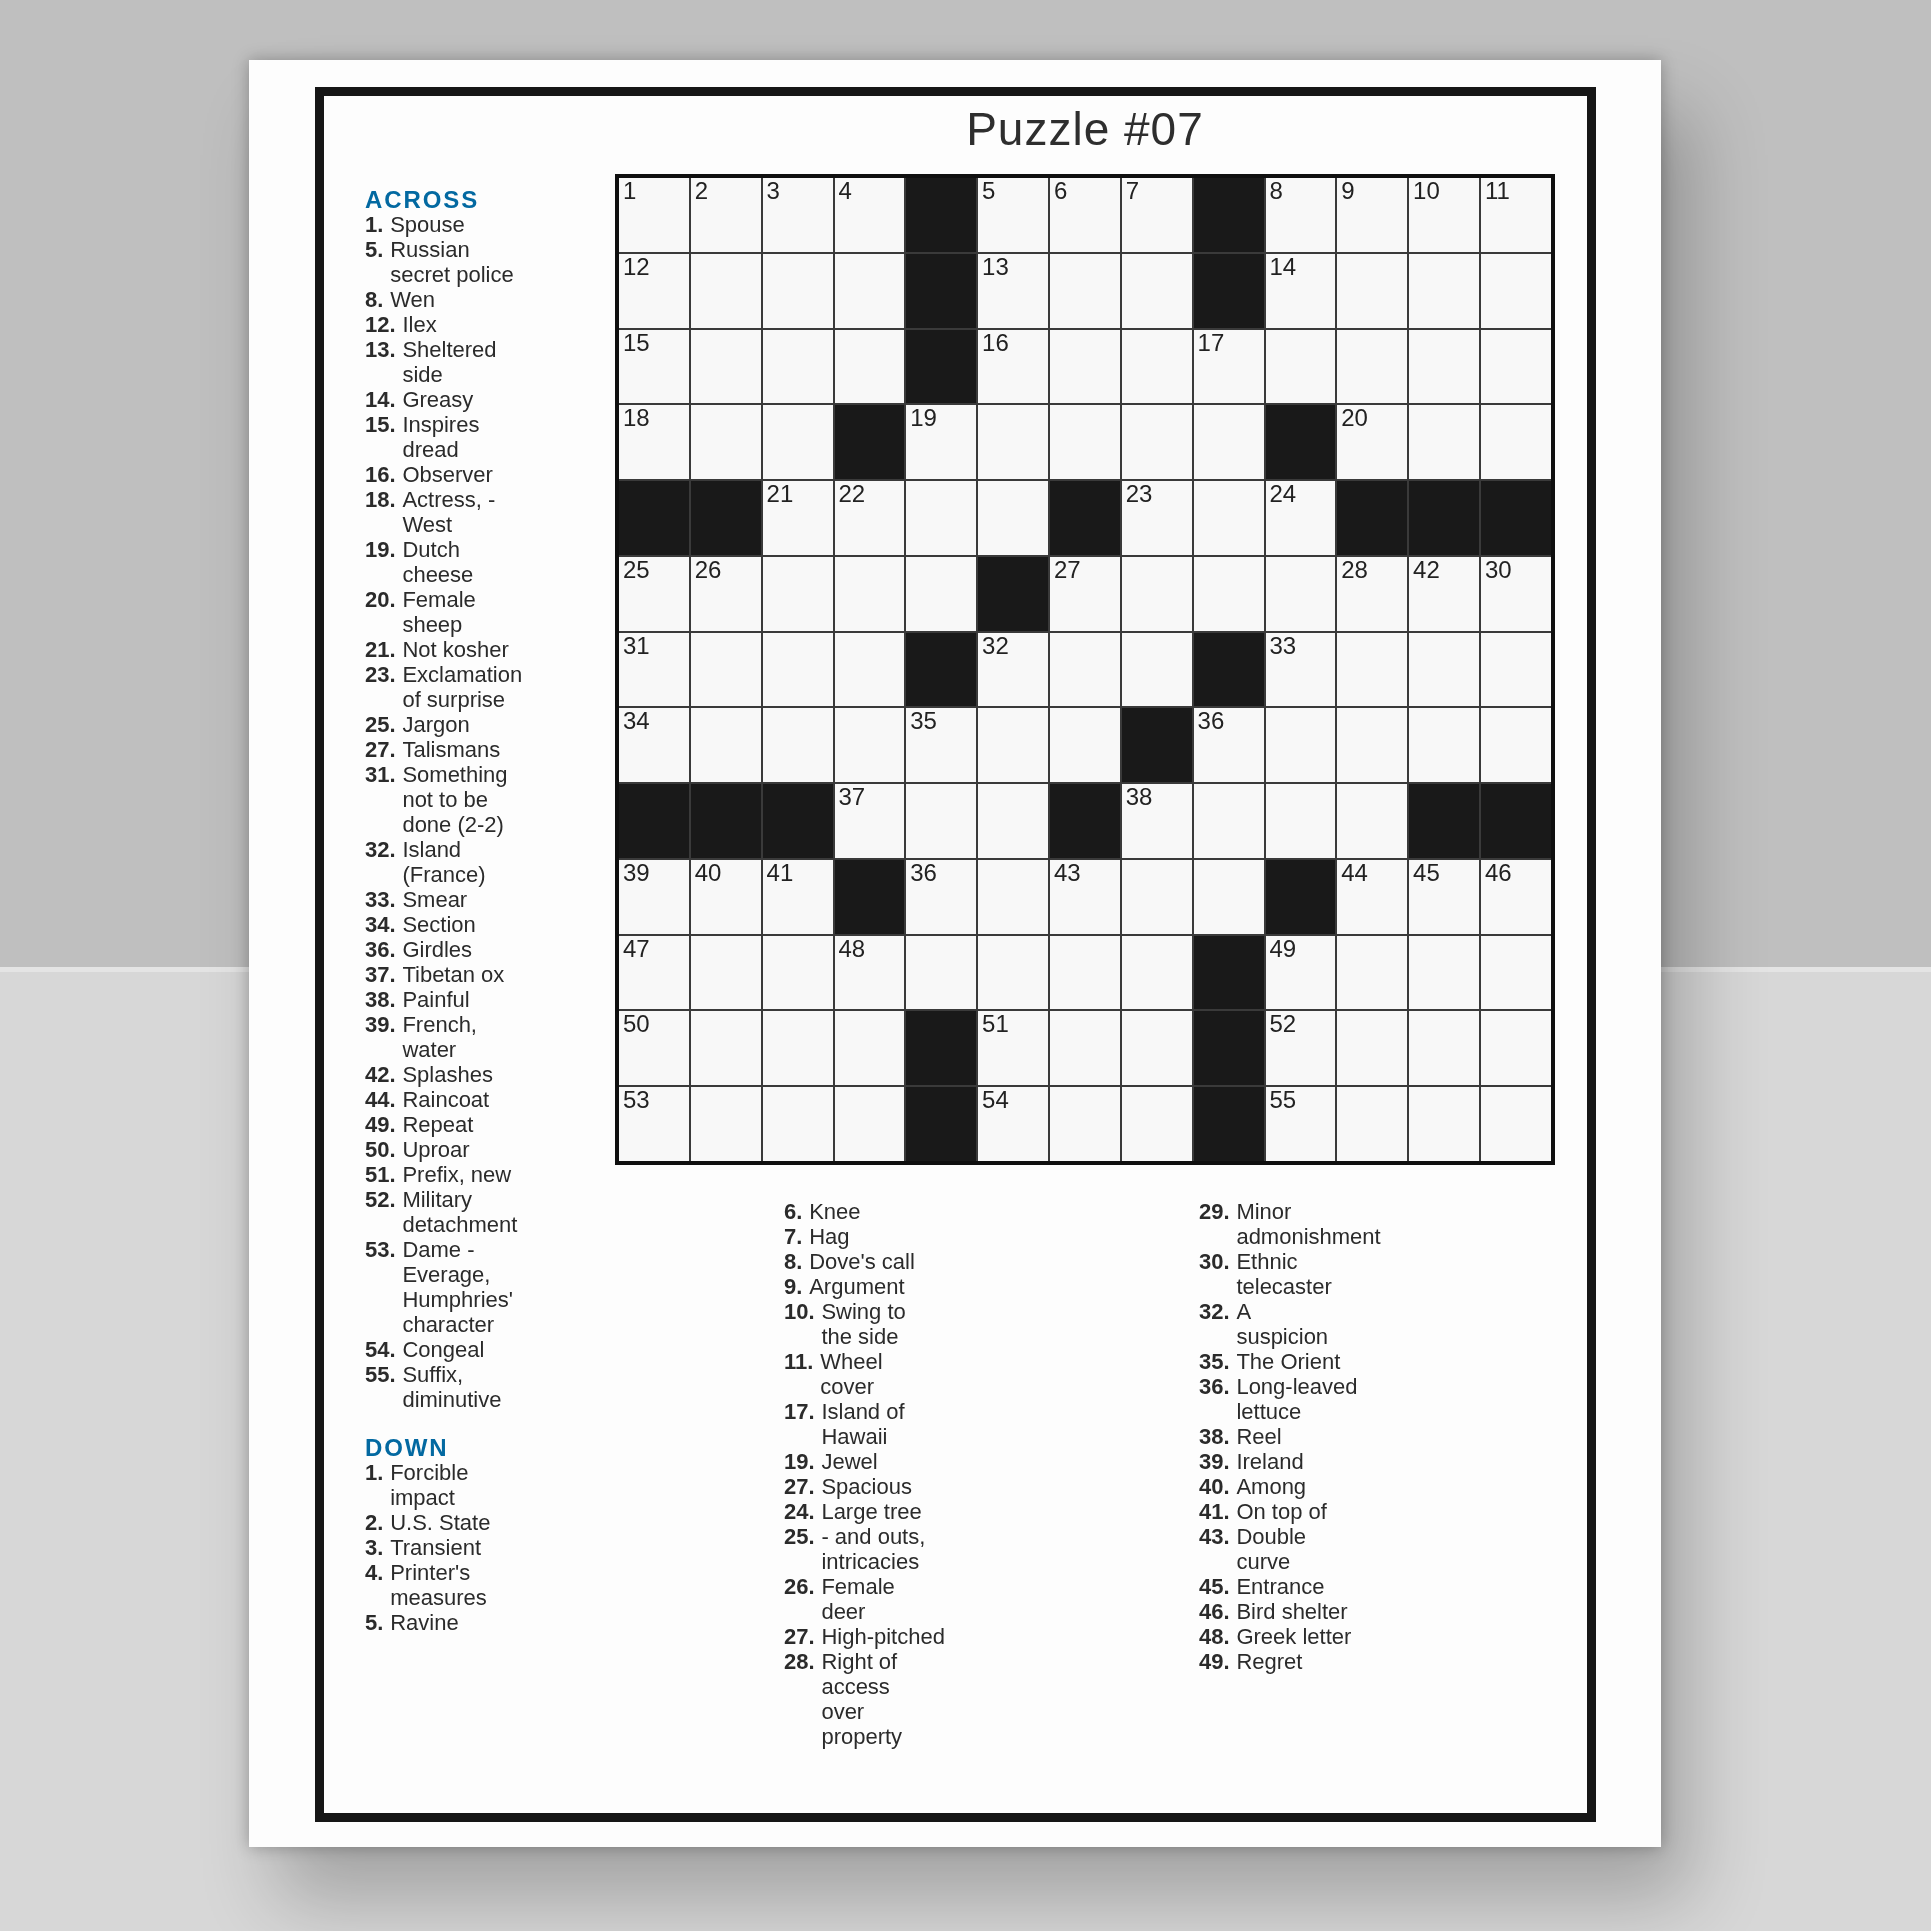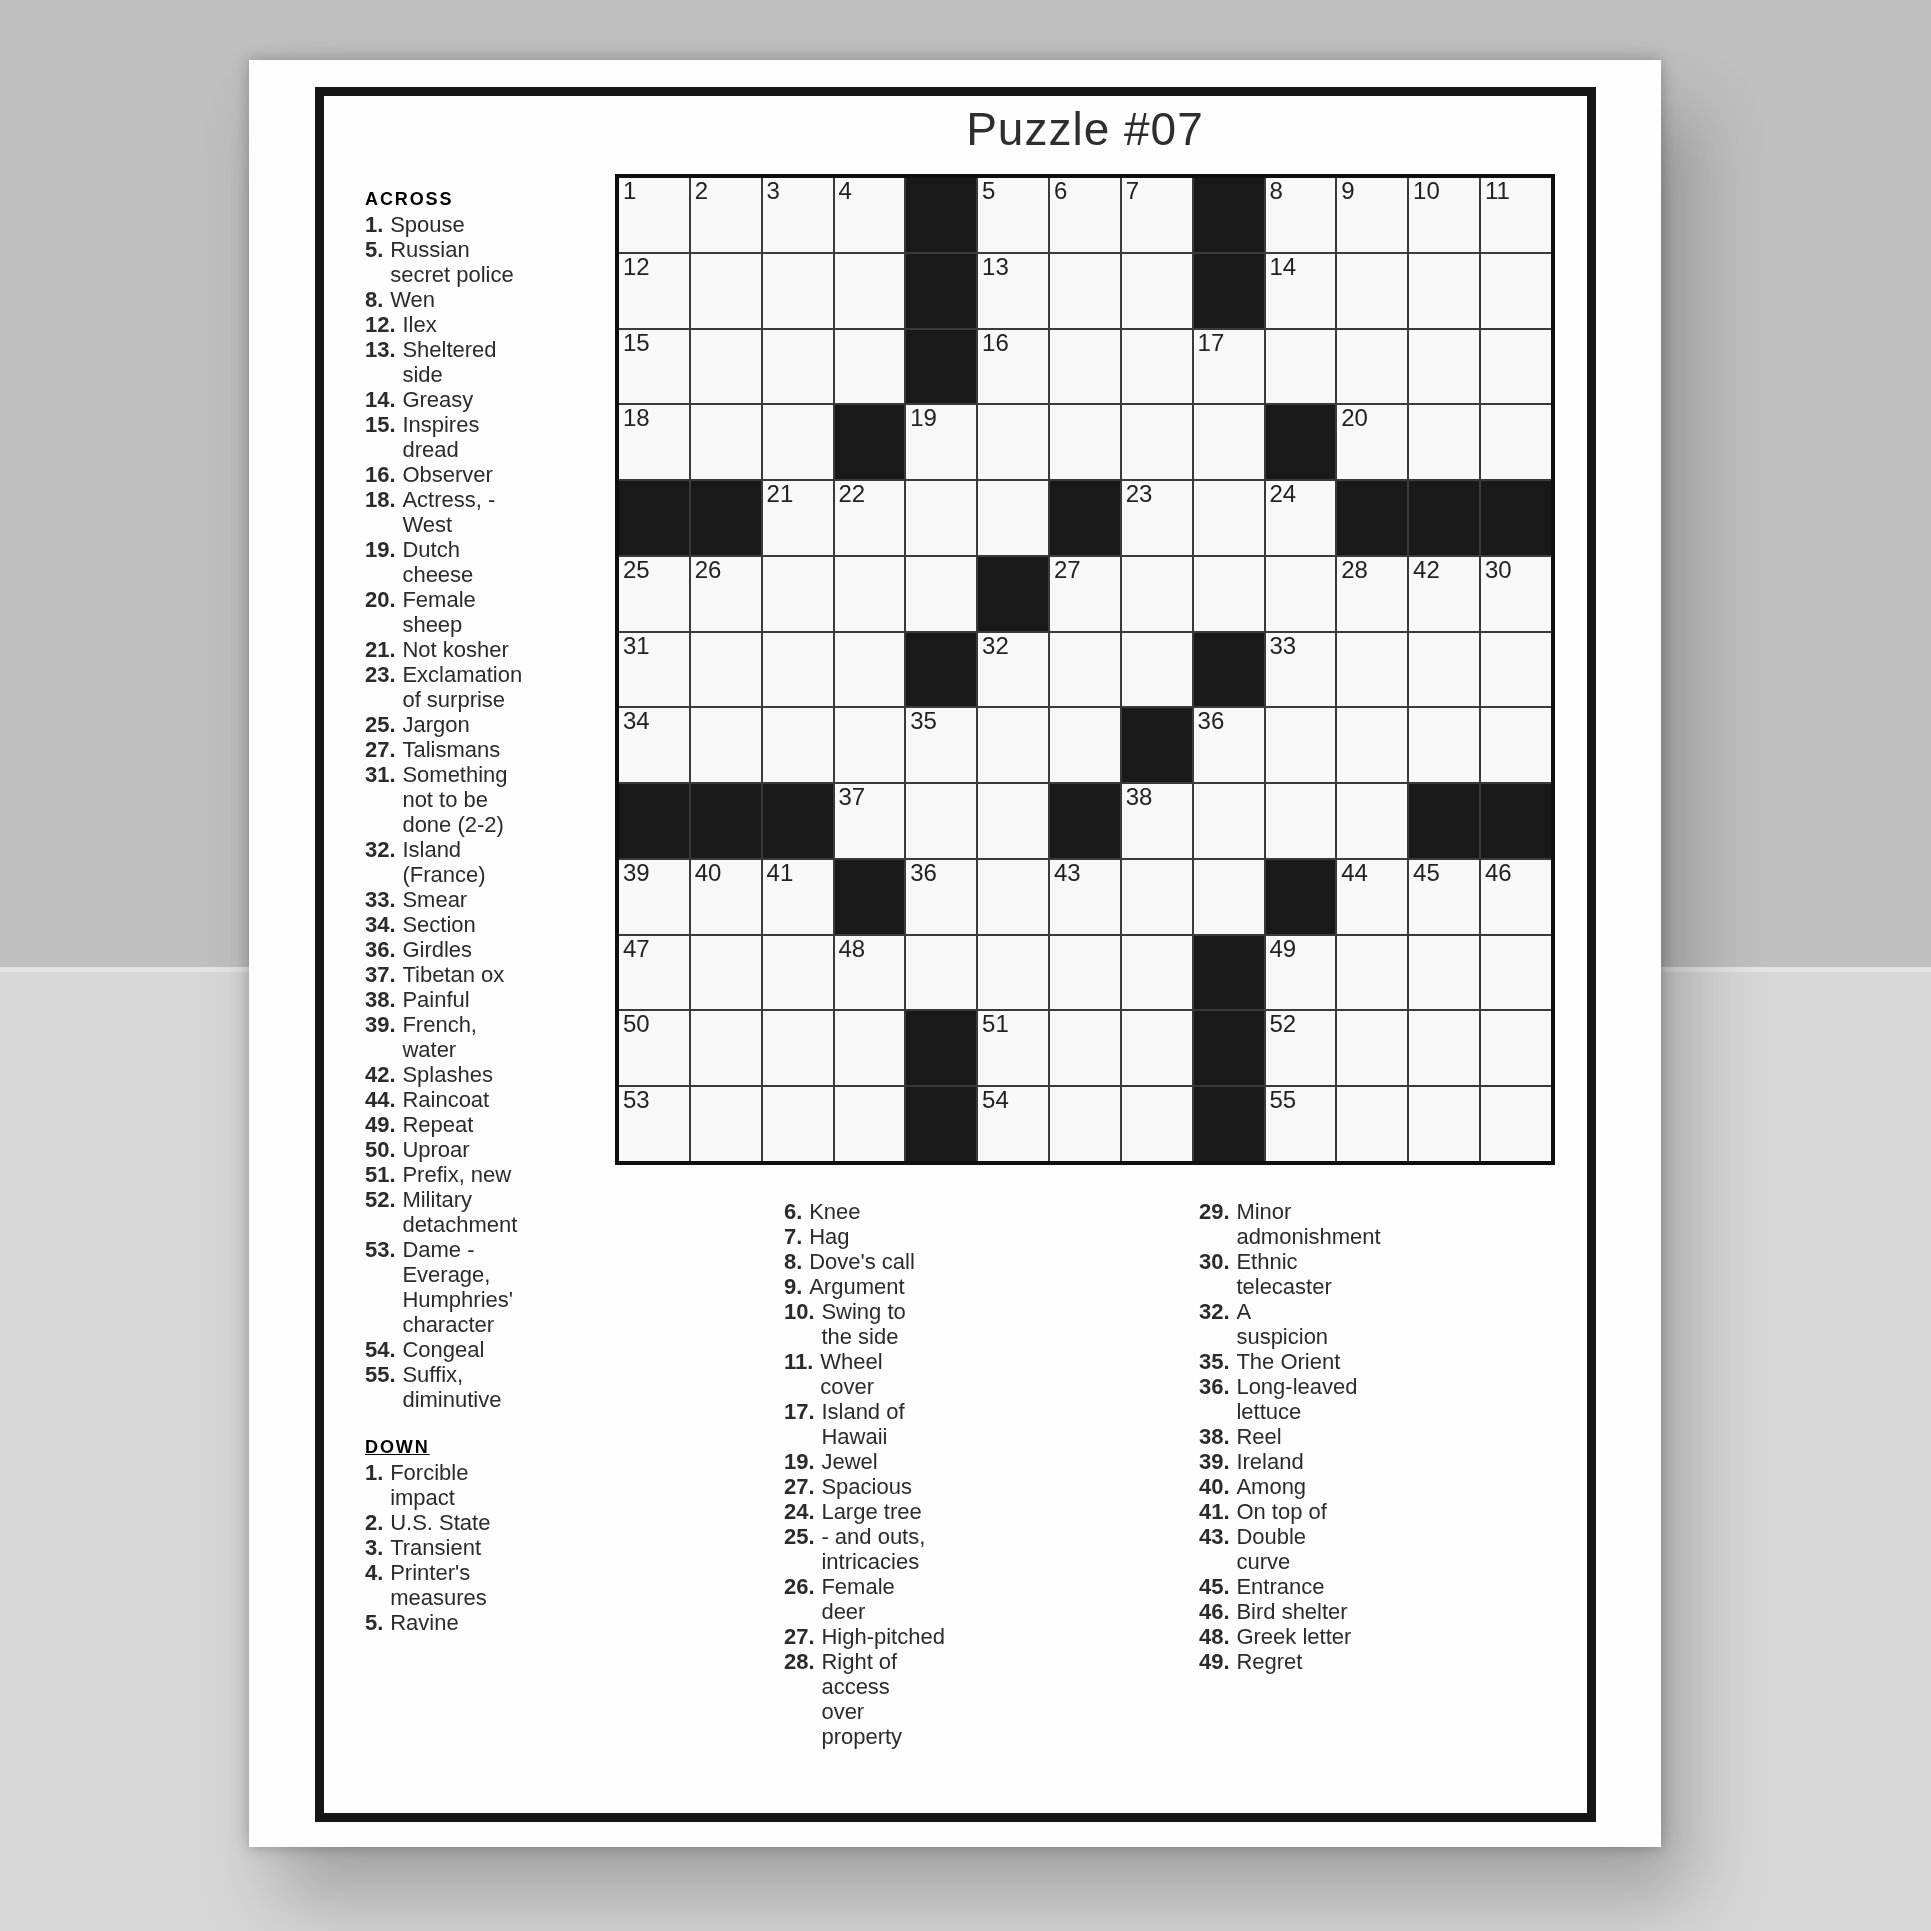--- a/index.html
+++ b/index.html
@@ -40,24 +40,24 @@
   .cell.black{background:var(--black-cell,#191919);}
   .cellnum{
     position:absolute;left:3.9px;top:0px;
     font-size:24px;line-height:26px;color:#222;
   }
   .col{position:absolute;color:var(--text,#2b2b2b);}
   .across-col{left:116px;top:127px;width:216px;}
   .down-col2{left:535px;top:1139px;width:255px;}
   .down-col3{left:950px;top:1139px;width:290px;}
   .heading{
-    font-weight:bold;font-size:18px;line-height:25px;
-    letter-spacing:1.9px;color:#000000;
-  }
-  .heading.down{margin-top:23px;text-decoration:underline;}
+    font-weight:bold;font-size:24px;line-height:25px;
+    letter-spacing:1.9px;color:#0369a1;
+  }
+  .heading.down{margin-top:23px;}
   .clue{
     display:flex;align-items:flex-start;
     font-size:22px;line-height:25px;
   }
   .clue-num{font-weight:bold;margin-right:6.8px;white-space:nowrap;}
   .clue-text{white-space:pre-line;}
 </style>
 </head>
 <body>
 

